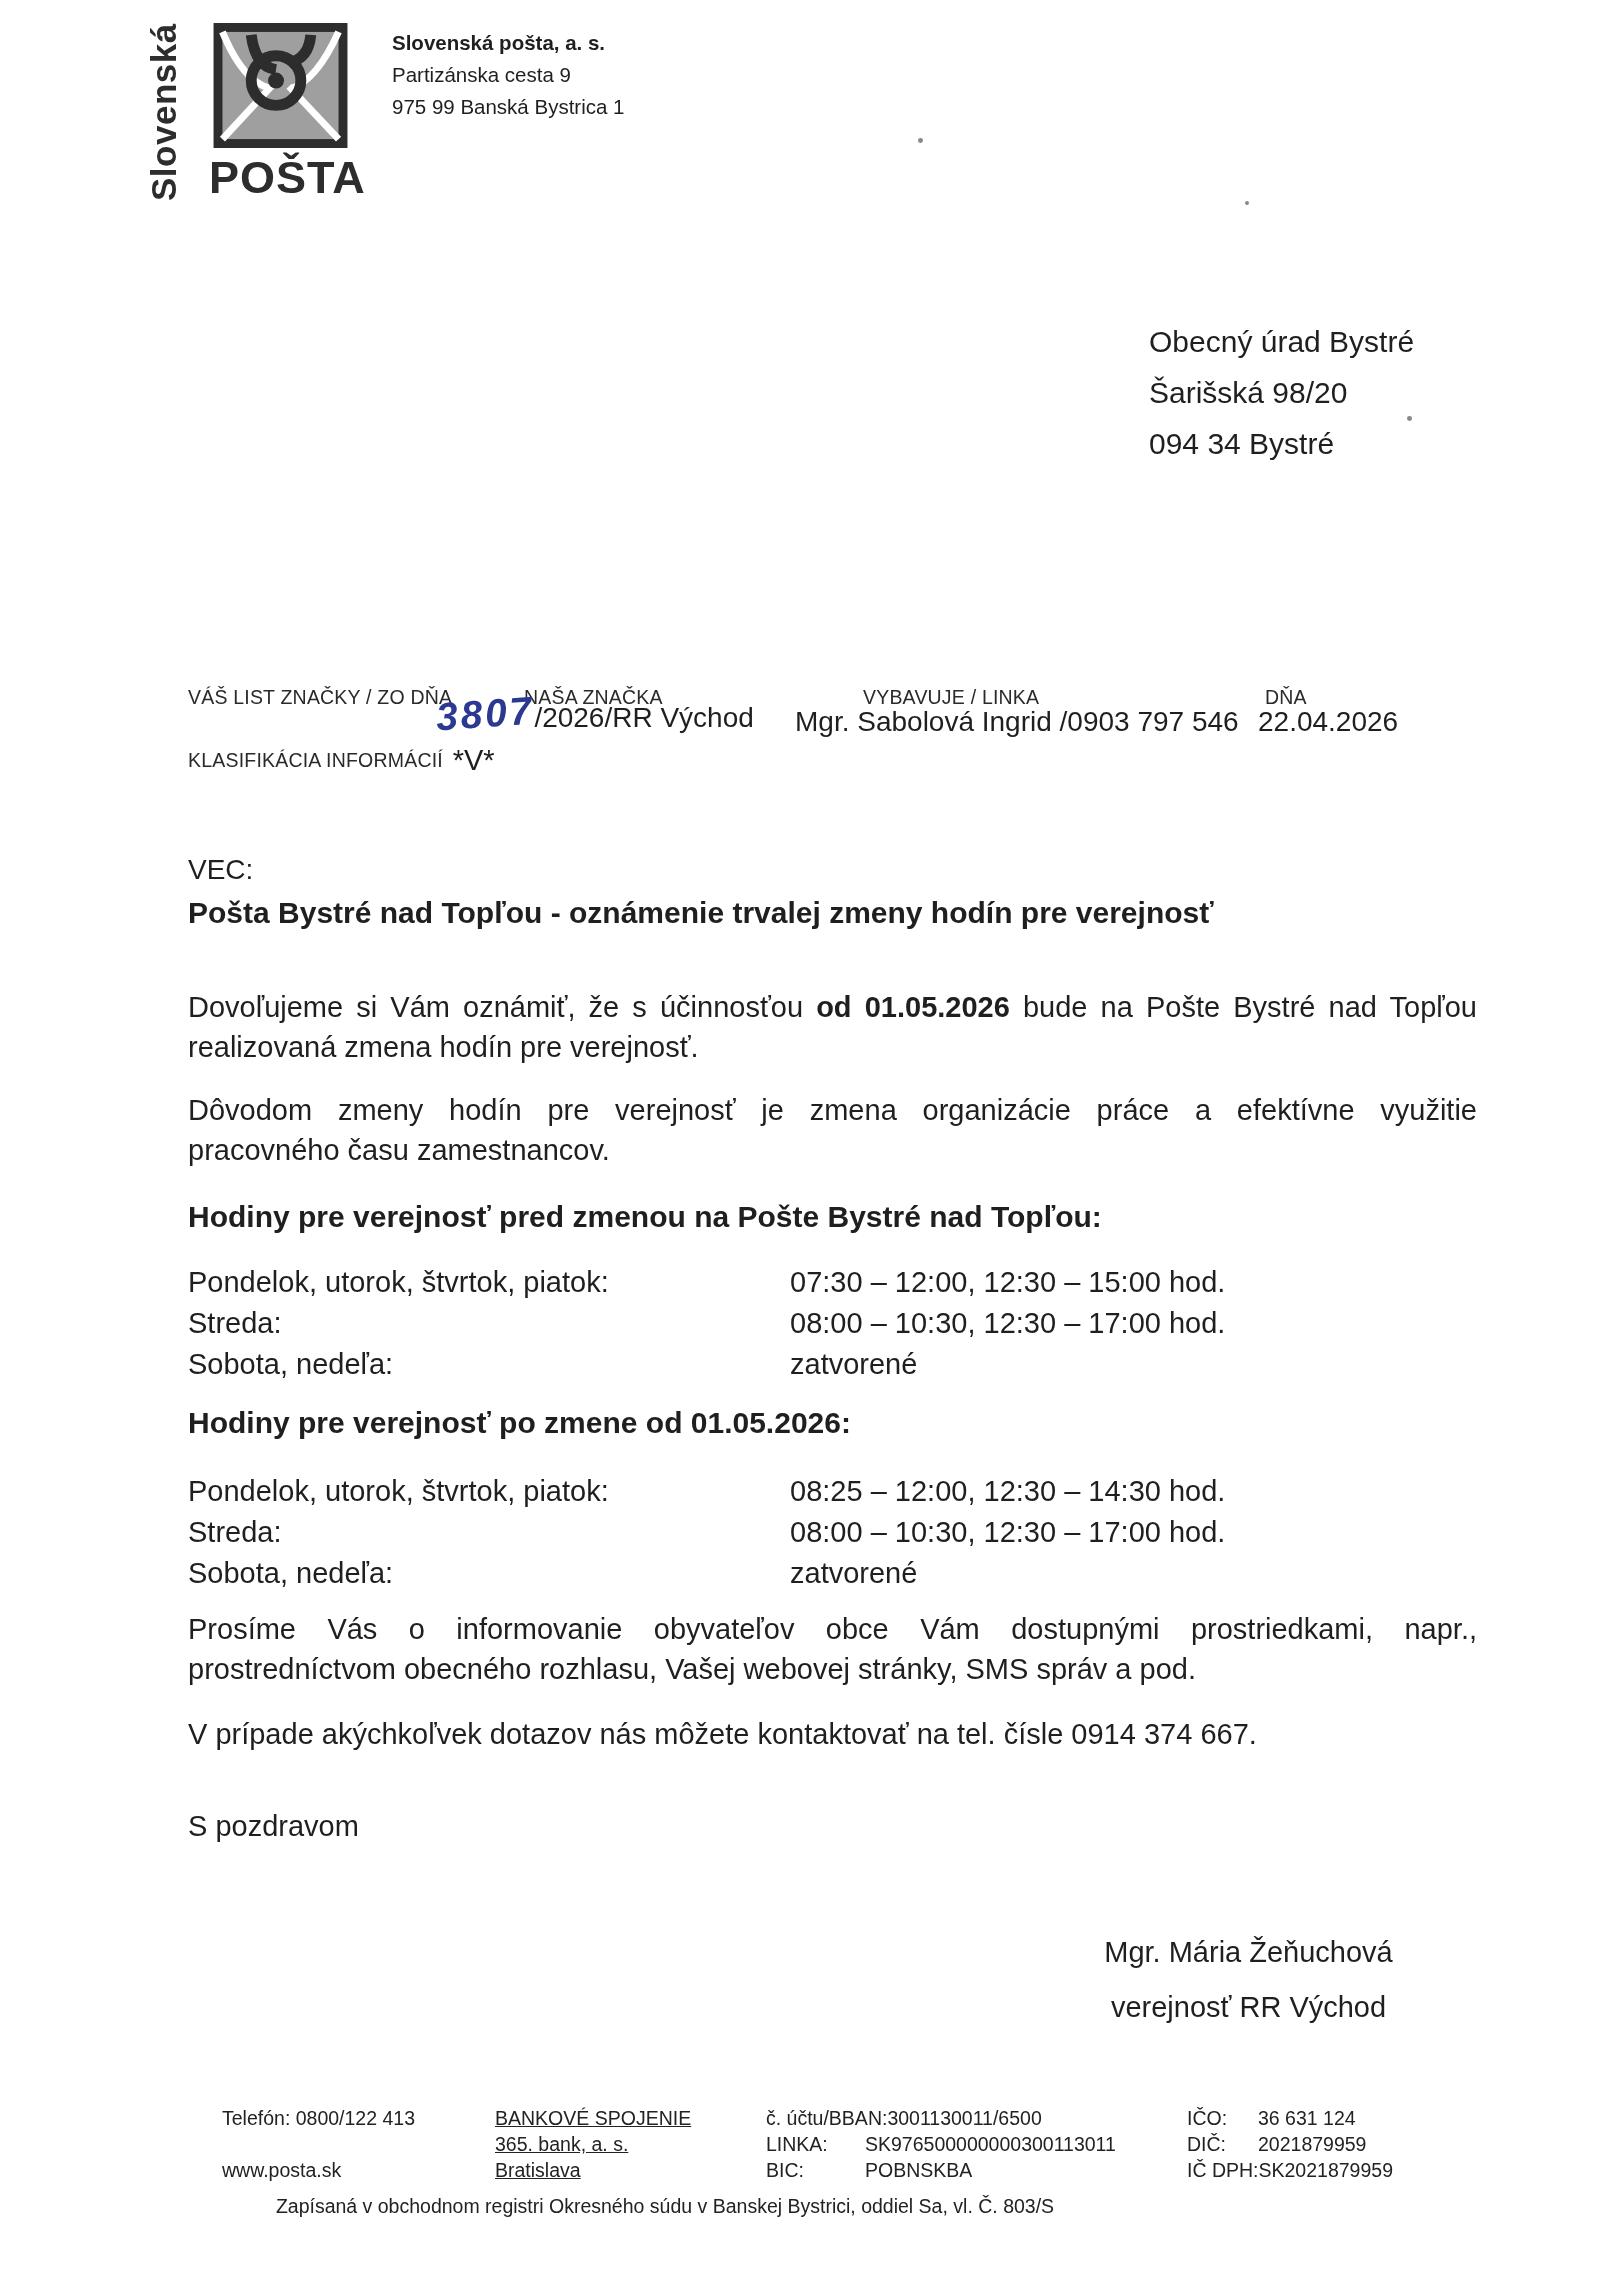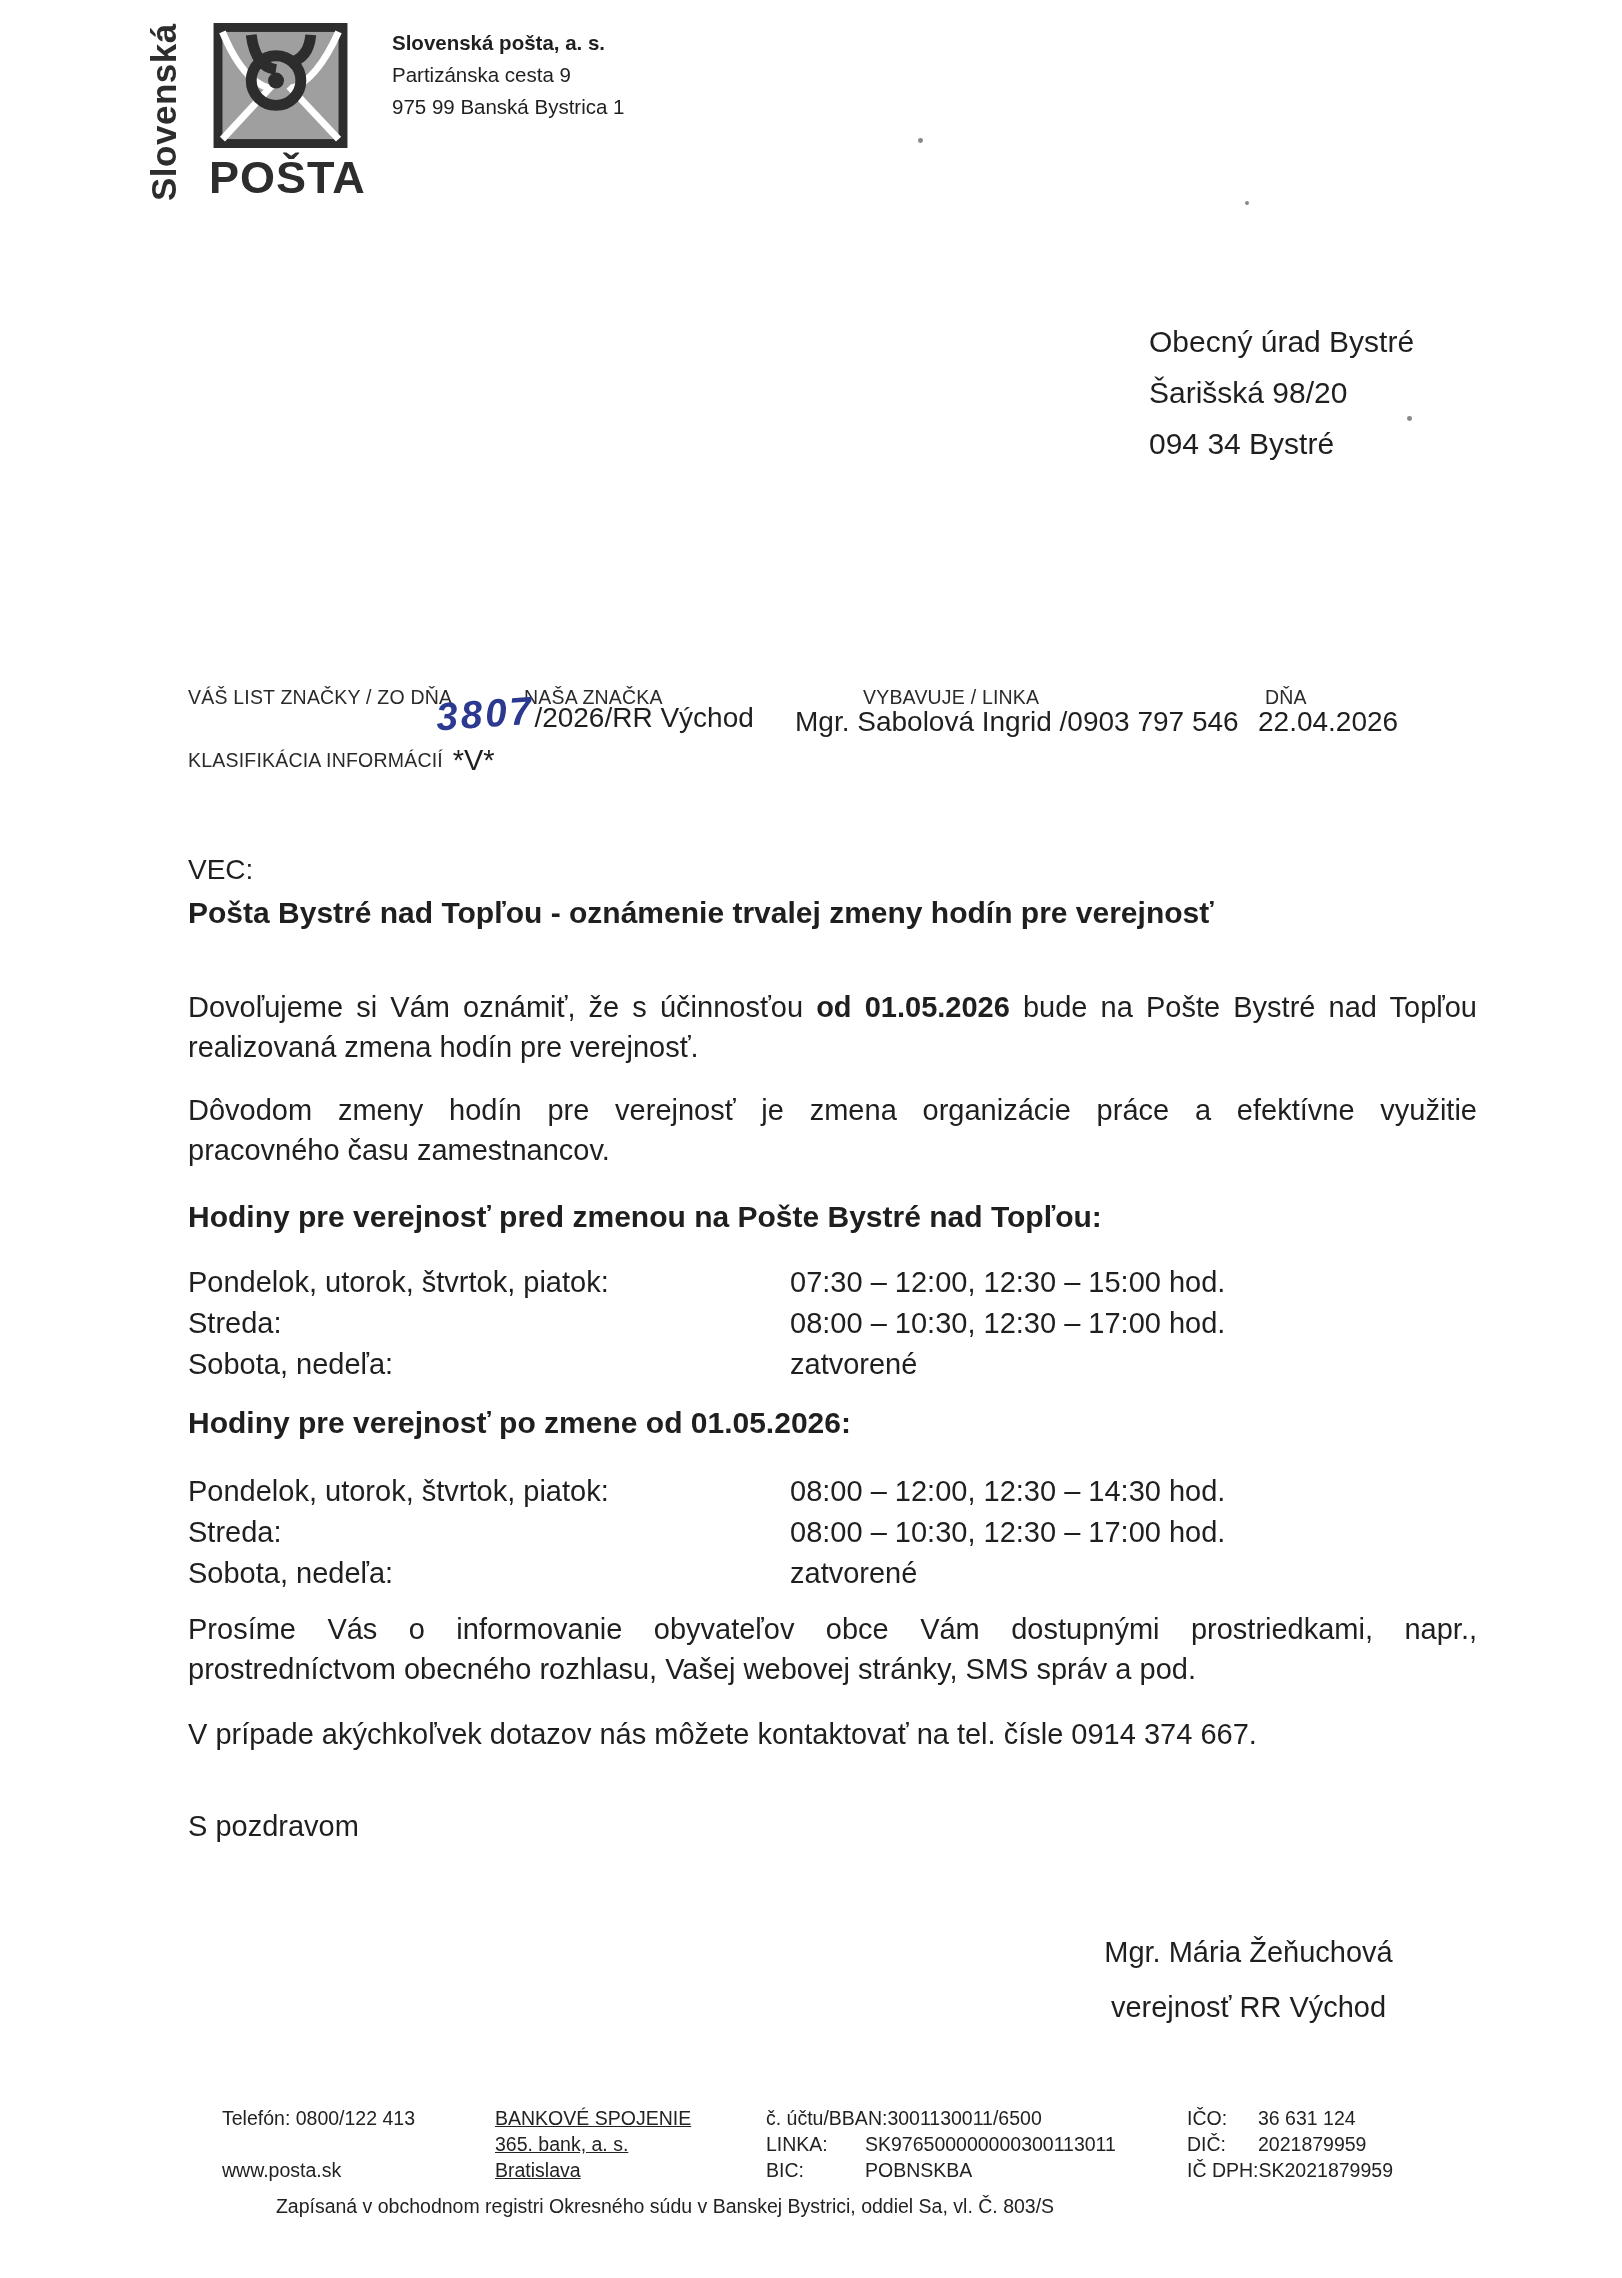--- a/index.html
+++ b/index.html
@@ -142,21 +142,21 @@
     <div class="hours-row">
       <span class="lbl">Sobota, nedeľa:</span>
       <span class="val">zatvorené</span>
     </div>
   </div>
 
   <div class="abs hours-heading" style="top:1406px;">Hodiny pre verejnosť po zmene od 01.05.2026:</div>
   <div class="abs hours-table" style="top:1475px;">
     <div class="hours-row">
       <span class="lbl">Pondelok, utorok, štvrtok, piatok:</span>
-      <span class="val">08:00 – 12:00, 12:30 – 14:30 hod.</span>
+      <span class="val">08:25 – 12:00, 12:30 – 14:30 hod.</span>
     </div>
     <div class="hours-row">
       <span class="lbl">Streda:</span>
       <span class="val">08:00 – 10:30, 12:30 – 17:00 hod.</span>
     </div>
     <div class="hours-row">
       <span class="lbl">Sobota, nedeľa:</span>
       <span class="val">zatvorené</span>
     </div>
   </div>

